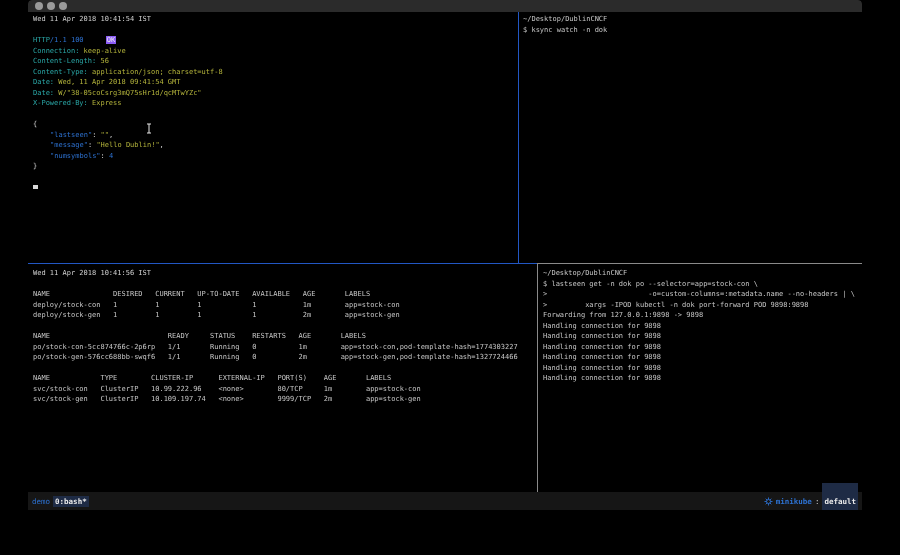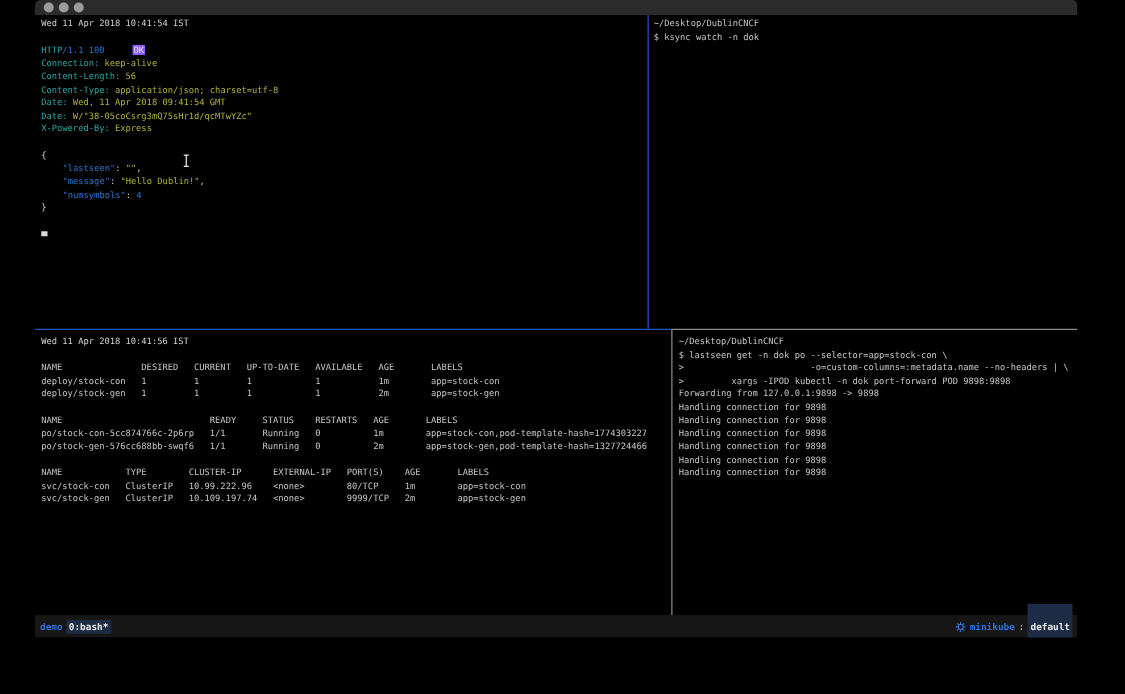--- a/index.html
+++ b/index.html
@@ -35,21 +35,21 @@
   .div-h .seg-blue { display:inline-block; width:509px; height:1px; background:#2257c4; vertical-align:top; }
   .div-h .seg-gray { display:inline-block; width:325px; height:1px; background:#8a8a8a; vertical-align:top; }
   .div-v-gray { position:absolute; left:509px; top:252px; bottom:0; width:1px; background:#8a8a8a; }
 
   .block-cursor { display:inline-block; width:5px; height:4px; background:#d8d8d8; vertical-align:baseline; }
   .ibeam { position:absolute; left:118px; top:111px; }
 
   
   .statusbar { position:absolute; left:0; top:492px; width:834px; height:18px; background:#161616; display:flex; align-items:center; justify-content:space-between; padding:0 4px; font-size:7.5px; }
   .statusbar .left, .statusbar .right { display:flex; align-items:center; gap:3px; white-space:pre; }
-  .session { color:#2d72d2; font-weight:bold; }
+  .session { color:#2d72d2; font-weight:normal; }
   .winlabel { color:#eaeaea; font-weight:bold; background:#1e2b45; padding:1px 2px; }
   .ctx-name { color:#2d72d2; font-weight:bold; }
   .ctx-colon { color:#cccccc; }
   .ctx-ns { color:#eaeaea; font-weight:bold; background:#1e2b45; padding:14px 2px; }
   .helm-icon { display:inline-block; }
 </style>
 </head>
 <body>
 
 <div class="screen">

